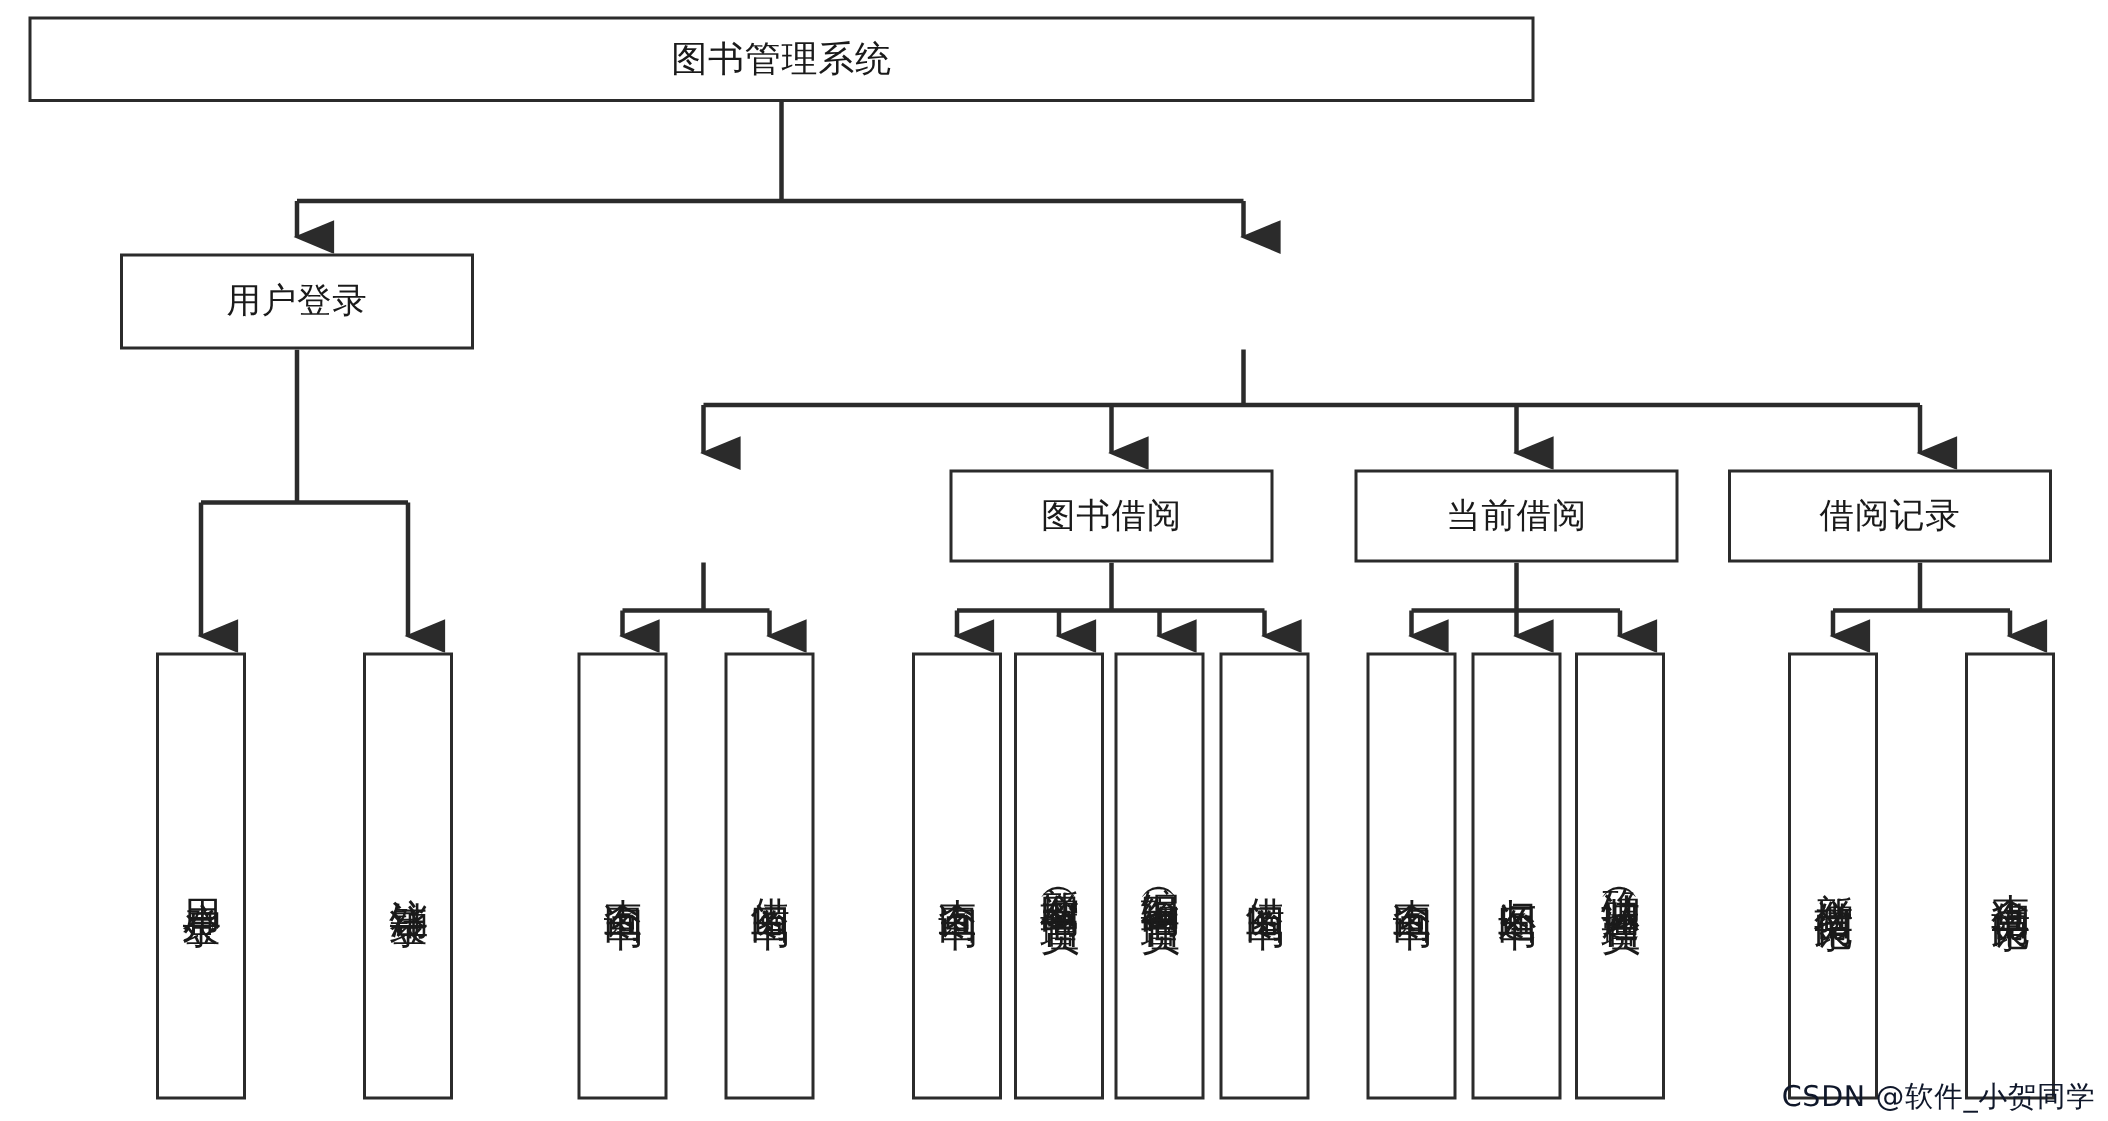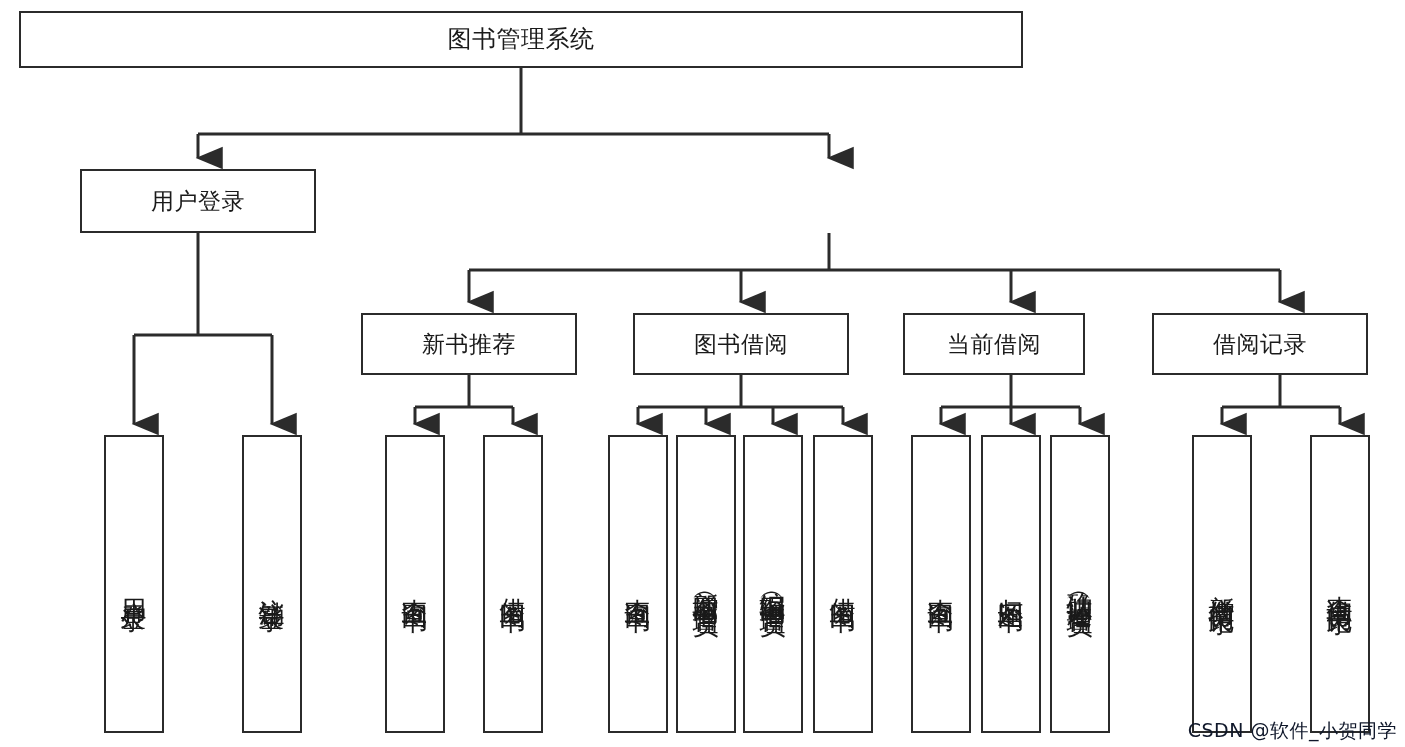--- a/index.html
+++ b/index.html
@@ -122,27 +122,24 @@
   </svg>
 
   <div class="node horiz root" style="left:19px;top:11px;width:1004px;height:57px;align-items:center;">
     <span class="node-label">图书管理系统</span>
   </div>
 
   <div class="node horiz" style="left:80px;top:169px;width:236px;height:64px;">
     <span class="node-label">用户登录</span>
   </div>
 
-  <div class="node horiz" style="left:361px;top:313px;width:216px;height:62px;">
-    <span class="node-label">新书推荐</span>
-  </div>
   <div class="node horiz" style="left:633px;top:313px;width:216px;height:62px;">
     <span class="node-label">图书借阅</span>
   </div>
-  <div class="node horiz" style="left:903px;top:313px;width:182px;height:62px;">
+  <div class="node horiz" style="left:903px;top:313px;width:216px;height:62px;">
     <span class="node-label">当前借阅</span>
   </div>
   <div class="node horiz" style="left:1152px;top:313px;width:216px;height:62px;">
     <span class="node-label">借阅记录</span>
   </div>
 
   <div class="node vert" style="left:104px;top:435px;width:60px;height:298px;">
     <span class="node-label">用户登录</span>
   </div>
   <div class="node vert" style="left:242px;top:435px;width:60px;height:298px;">

